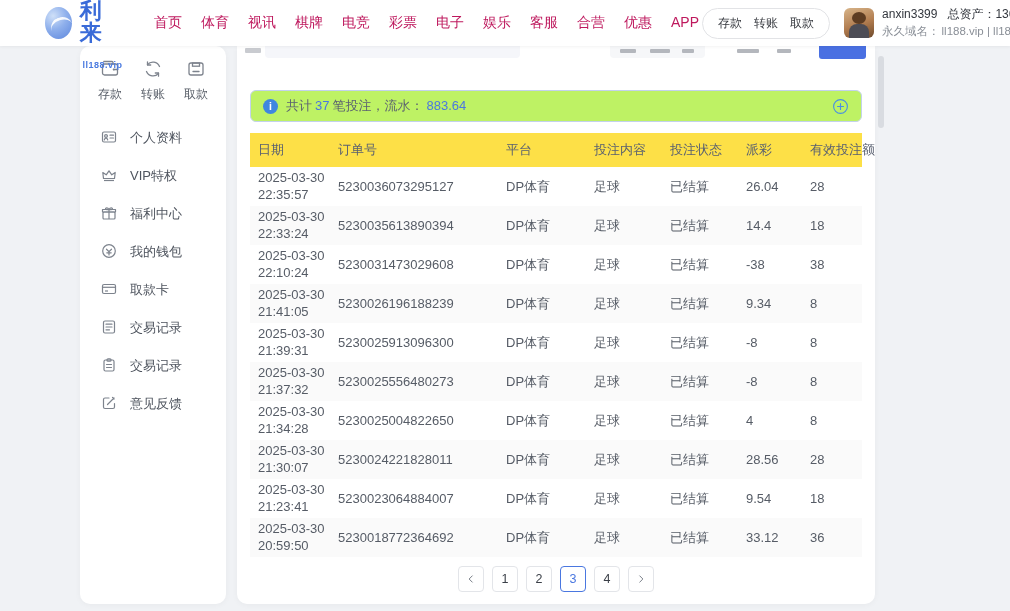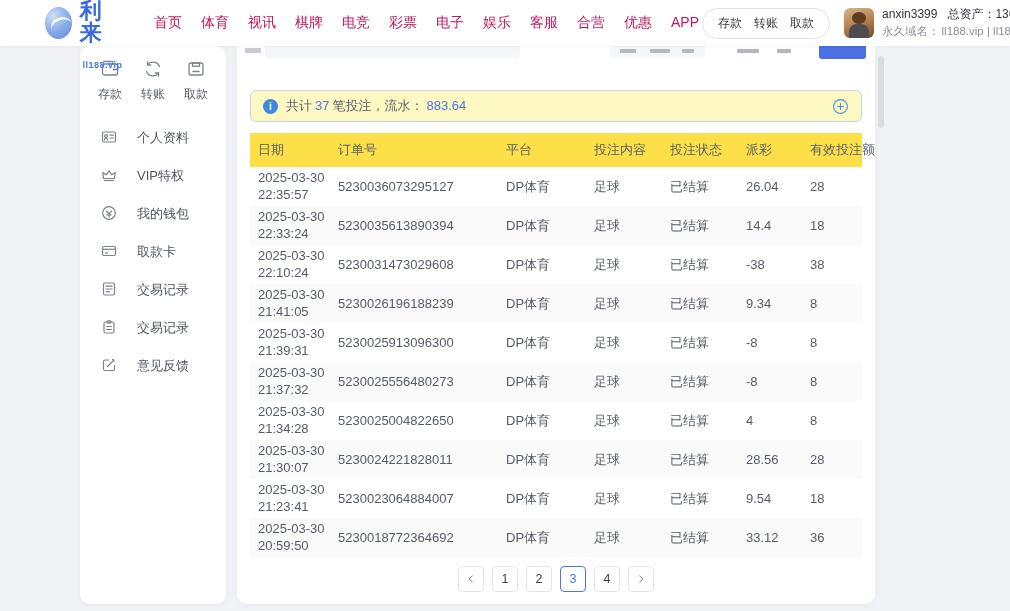--- a/index.html
+++ b/index.html
@@ -36,21 +36,21 @@
   .acct-l2 { color:#8a8f97; font-size:11.5px; white-space:nowrap; display:flex; align-items:center; gap:2px; }
 
   
   .sidebar { position:absolute; left:80px; top:46px; width:146px; height:558px; background:#fff;
              border-radius:10px; box-shadow:0 1px 6px rgba(0,0,0,.04); padding:13px 8px 0; }
   .sb-quick { display:flex; justify-content:space-between; padding:0 10px 6px; }
   .sb-q { display:flex; flex-direction:column; align-items:center; gap:4px; cursor:pointer;
           color:#7d838d; font-size:12px; }
   .sb-q .lbl { color:#565c66; }
   .menu { margin-top:10px; display:flex; flex-direction:column; }
-  .mi { display:flex; align-items:center; gap:20px; height:38px; padding:0 13px; border-radius:6px;
+  .mi { display:flex; align-items:center; gap:13px; height:38px; padding:0 13px; border-radius:6px;
         color:#4e545e; font-size:13px; cursor:pointer; color:#7d838d;text-align:center; }
   .mi .lbl { color:#4e545e; }
   .mi.active { background:#edf3fd; color:#4f7ae8; }
   .mi.active .lbl { color:#4f7ae8; }
 
   
   .card { position:absolute; left:237px; top:46px; width:638px; height:558px; background:#fff;
           border-radius:0 0 10px 10px; box-shadow:0 1px 6px rgba(0,0,0,.04); overflow:hidden; }
   
   .frag-input { position:absolute; left:28px; top:0; width:255px; height:12px; background:#f5f6fa;
@@ -58,21 +58,21 @@
   .frag-label { position:absolute; left:8px; top:2px; width:16px; height:5px; background:#c9cbd0; border-radius:1px; }
   .frag-seg  { position:absolute; left:373px; top:0; width:95px; height:12px; background:#f6f7f9; border-radius:0 0 4px 4px; }
   .frag-seg i, .frag-chip { position:absolute; top:3px; height:4px; background:#b4b7bd; border-radius:1px; display:block; }
   .frag-chip { left:500px; width:22px; } .frag-chip2 { left:540px; width:14px; }
   .frag-btn { position:absolute; left:582px; top:0; width:47px; height:13px; background:#4a70e2;
           border-radius:0 0 3px 3px; cursor:pointer; border:none; }
 
   
   .summary { position:absolute; left:13px; top:44px; width:612px; height:32px; border:1px solid #c3d2ec;
           border-radius:6px; display:flex; align-items:center; padding:0 12px; gap:8px;
-          font-size:13px; color:#5b6270; background:#fef9c3; }
+          font-size:13px; color:#5b6270; background:#bef264; }
   .info-ic { width:15px; height:15px; border-radius:50%; background:#3f87e0; color:#fff;
           font-size:10.5px; font-weight:bold; text-align:center; line-height:15px; flex:0 0 auto; }
   .info-ic::after { content:"i"; }
   .blue-num { color:#4a77e0; margin:0 3px; }
   .plus-btn { margin-left:auto; background:none; border:none; cursor:pointer; display:flex; align-items:center; }
 
   
   .tablewrap { position:absolute; left:13px; top:87px; width:612px; }
   table { width:612px; border-collapse:collapse; table-layout:fixed; font-size:13px; color:#565c66; }
   thead th { background:#fde047; font-weight:normal; text-align:left; height:34px; padding:0 4px 0 8px;
@@ -193,20 +193,29 @@
         <span class="lbl">个人资料</span>
       </div>
       <div class="mi">
         <span><svg width="16" height="16" viewBox="0 0 16 16" fill="none" stroke="currentColor" stroke-width="1.2" stroke-linejoin="round">
               <path d="M2.5 11.5 1.8 5.5l3.4 2.3L8 3.8l2.8 4 3.4-2.3-.7 6z"></path>
               <path d="M3 13.5h10"></path>
             </svg></span>
         <span class="lbl">VIP特权</span>
       </div>
       <div class="mi">
+        <span><svg width="16" height="16" viewBox="0 0 16 16" fill="none" stroke="currentColor" stroke-width="1.2" stroke-linejoin="round">
+              <rect x="2" y="7" width="12" height="7" rx="1"></rect>
+              <rect x="1.5" y="4.5" width="13" height="2.5"></rect>
+              <path d="M8 4.5V14"></path>
+              <path d="M8 4.5C6.8 2.3 4.2 2.6 4.6 4.1 4.9 5.2 6.8 4.7 8 4.5zm0 0c1.2-2.2 3.8-1.9 3.4-.4-.3 1.1-2.2.6-3.4.4z"></path>
+            </svg></span>
+        <span class="lbl">福利中心</span>
+      </div>
+      <div class="mi">
         <span><svg width="16" height="16" viewBox="0 0 16 16" fill="none" stroke="currentColor" stroke-width="1.2" stroke-linecap="round">
               <circle cx="8" cy="8" r="6.3"></circle>
               <path d="M5.5 6.2 8 8.6l2.5-2.4M8 8.6V12M5.8 9.8h4.4"></path>
             </svg></span>
         <span class="lbl">我的钱包</span>
       </div>
       <div class="mi">
         <span><svg width="16" height="16" viewBox="0 0 16 16" fill="none" stroke="currentColor" stroke-width="1.2">
               <rect x="1.5" y="3.5" width="13" height="9" rx="1.5"></rect>
               <path d="M1.5 6.3h13"></path>

